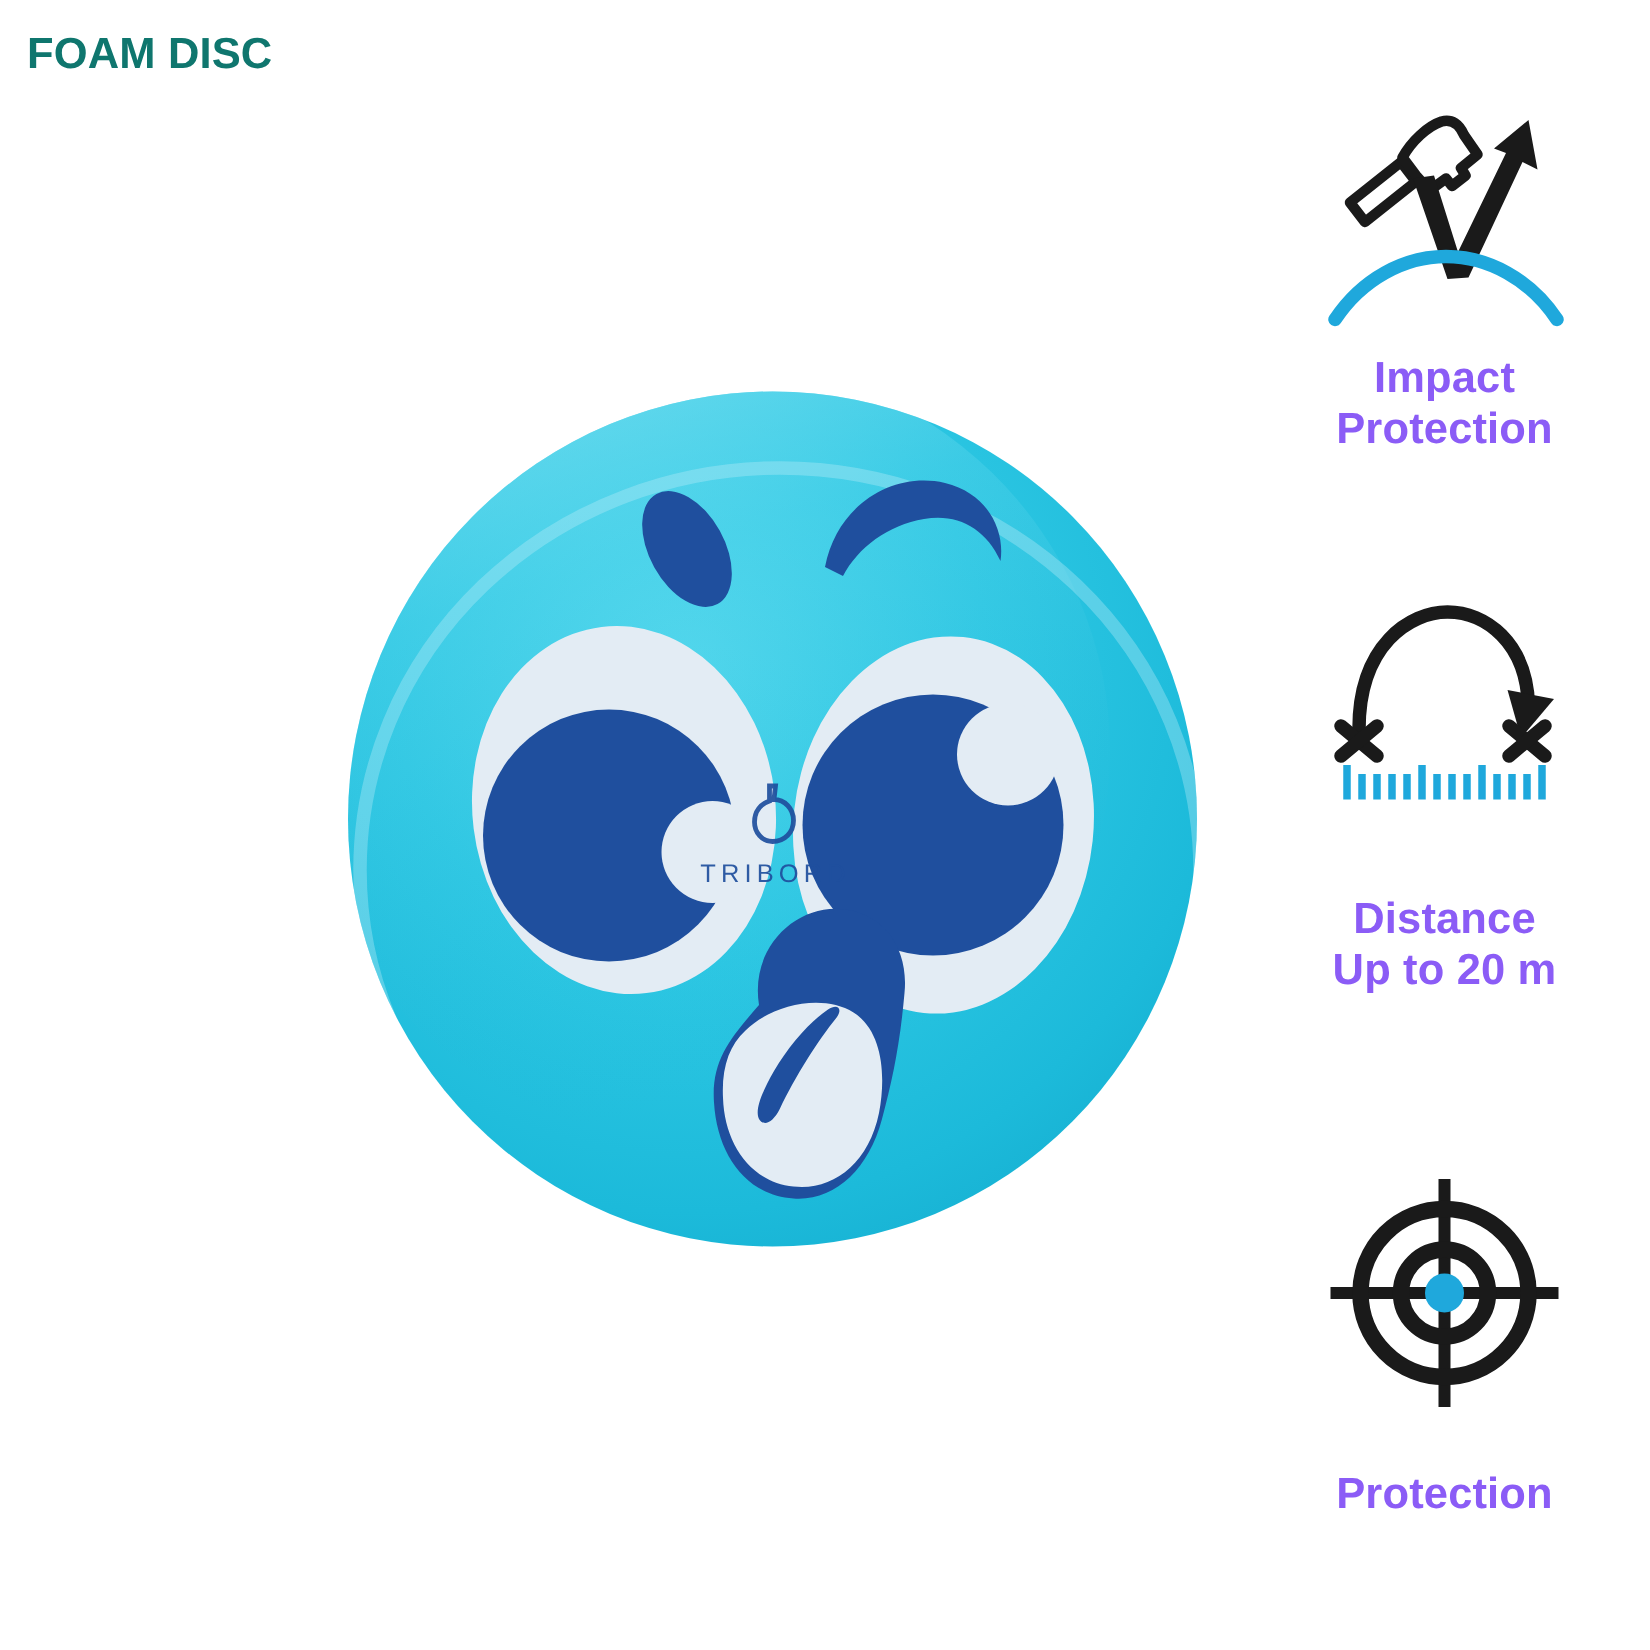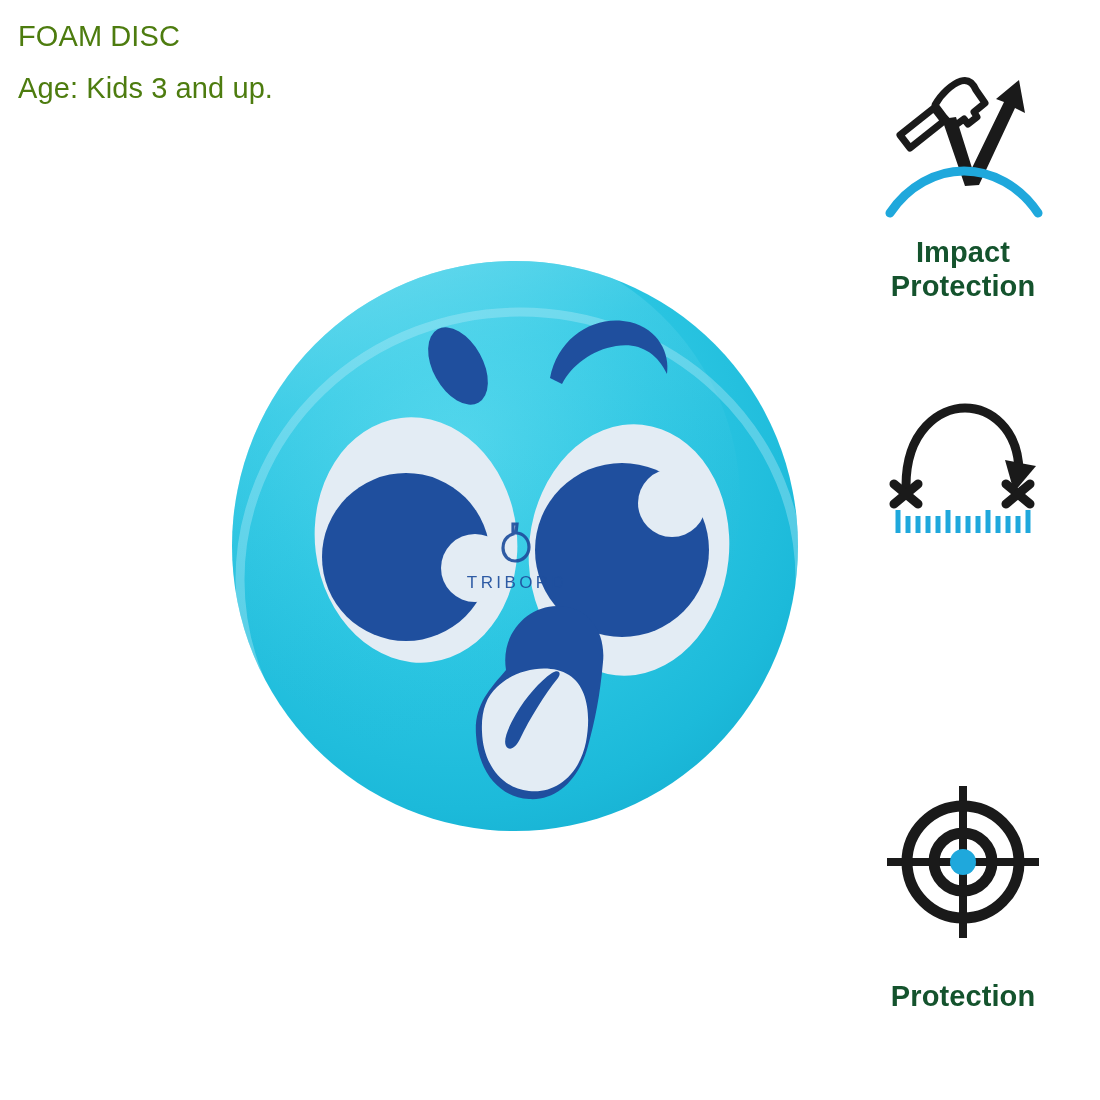--- a/index.html
+++ b/index.html
@@ -16,22 +16,22 @@
     background:#ffffff;
   }
 
   
   .heading {
     position:absolute;
     left:18px; top:22px;
     width:640px;
   }
   .heading .line {
-    font-weight:400;
-    color:#4d7c0f;
+    font-weight:700;
+    color:#0f766e;
     letter-spacing:0.1px;
     line-height:1.00;
     white-space:nowrap;
   }
   .heading .title {
     font-size:29px;
     margin-bottom:23px;
   }
   .heading .subtitle {
     font-size:29px;
@@ -71,35 +71,34 @@
   }
   .feature-2 .feature-icon { height:135px; }
   .feature-3 .feature-icon { height:160px; }
 
   .feature-label {
     margin-top:14px;
     text-align:center;
     font-size:29px;
     font-weight:700;
     line-height:1.16;
-    color:#14532d;
+    color:#8b5cf6;
     letter-spacing:0.1px;
     white-space:pre-line;
   }
   .feature-2 .feature-label { margin-top:60px; }
   .feature-3 .feature-label { margin-top:38px; }
 </style>
 </head>
 <body>
 
 <div class="page">
 
   <div class="heading">
     <div class="line title">FOAM DISC</div>
-    <div class="line subtitle">Age:  Kids 3 and up.</div>
   </div>
 
   <div class="product-area">
     <svg class="disc-svg" viewBox="0 0 590 600" xmlns="http://www.w3.org/2000/svg">
       <defs>
         <radialGradient id="discShade" cx="40%" cy="32%" r="78%">
           <stop offset="0%" stop-color="#4ED6EC"></stop>
           <stop offset="45%" stop-color="#2DC7E3"></stop>
           <stop offset="82%" stop-color="#1CBADA"></stop>
           <stop offset="100%" stop-color="#16AFD1"></stop>
@@ -268,20 +267,22 @@
             <line x1="90" y1="114" x2="90" y2="131"></line>
             <line x1="100" y1="114" x2="100" y2="131"></line>
             <line x1="110" y1="108" x2="110" y2="131"></line>
             <line x1="120" y1="114" x2="120" y2="131"></line>
             <line x1="130" y1="114" x2="130" y2="131"></line>
             <line x1="140" y1="114" x2="140" y2="131"></line>
             <line x1="150" y1="108" x2="150" y2="131"></line>
           </g>
         </svg>
       </div>
+      <div class="feature-label">Distance
+Up to 20 m</div>
     </div>
 
     <div class="feature feature-3">
       <div class="feature-icon">
         <svg width="160" height="160" viewBox="0 0 160 160" xmlns="http://www.w3.org/2000/svg">
 
           <g stroke="#1A1A1A" stroke-width="8" stroke-linecap="butt">
             <line x1="80" y1="4" x2="80" y2="156"></line>
             <line x1="4" y1="80" x2="156" y2="80"></line>
           </g>

